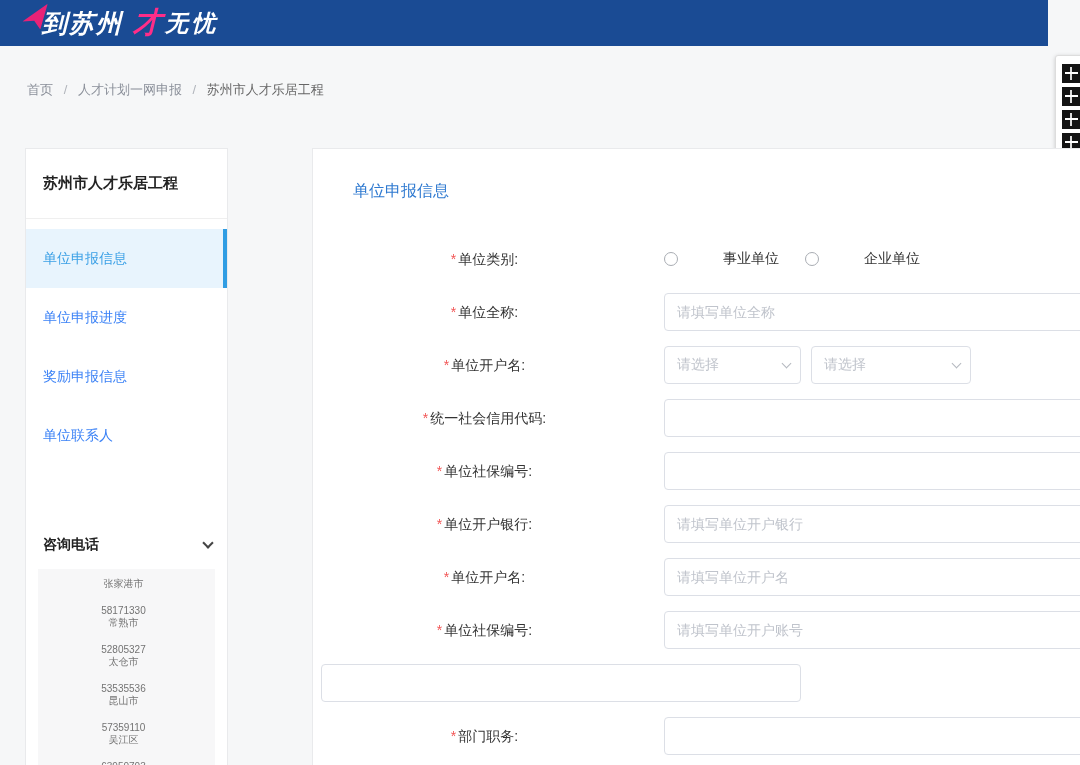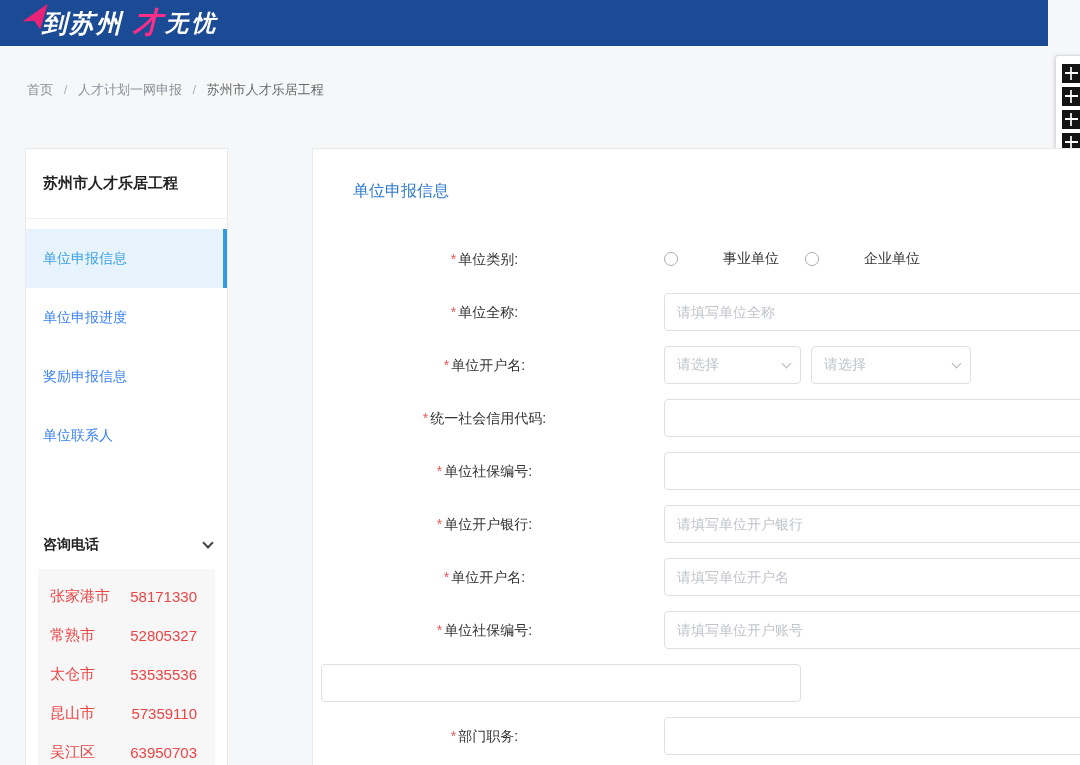--- a/index.html
+++ b/index.html
@@ -65,21 +65,21 @@
     display:flex; align-items:center; justify-content:space-between;
     font-size:14px; font-weight:bold; color:#222; cursor:pointer;gap:36px;
   }
   .chev-down {
     width:8px; height:8px; border-right:2px solid #444; border-bottom:2px solid #444;
     transform:rotate(45deg); margin-top:-4px;
   }
   .phone-list { margin:4px 12px 0 12px; background:#f7f7f8; padding:8px 0 8px 0; }
   .phone-row {
     height:39px; display:flex; align-items:center; justify-content:space-between;
-    padding:0 18px 0 12px; font-size:15px; color:#ef4444;
+    padding:0 18px 0 12px; font-size:10px; color:#737373;flex-direction:column;
   }
 
   
   .main-card {
     position:absolute; left:312px; top:148px; width:840px; height:820px;
     background:#fff; border:1px solid #e9eaec;
   }
   .main-title { padding:32px 0 0 40px; color:#2e79d0; font-size:16px; }
 
   .form { margin-top:38px; }

